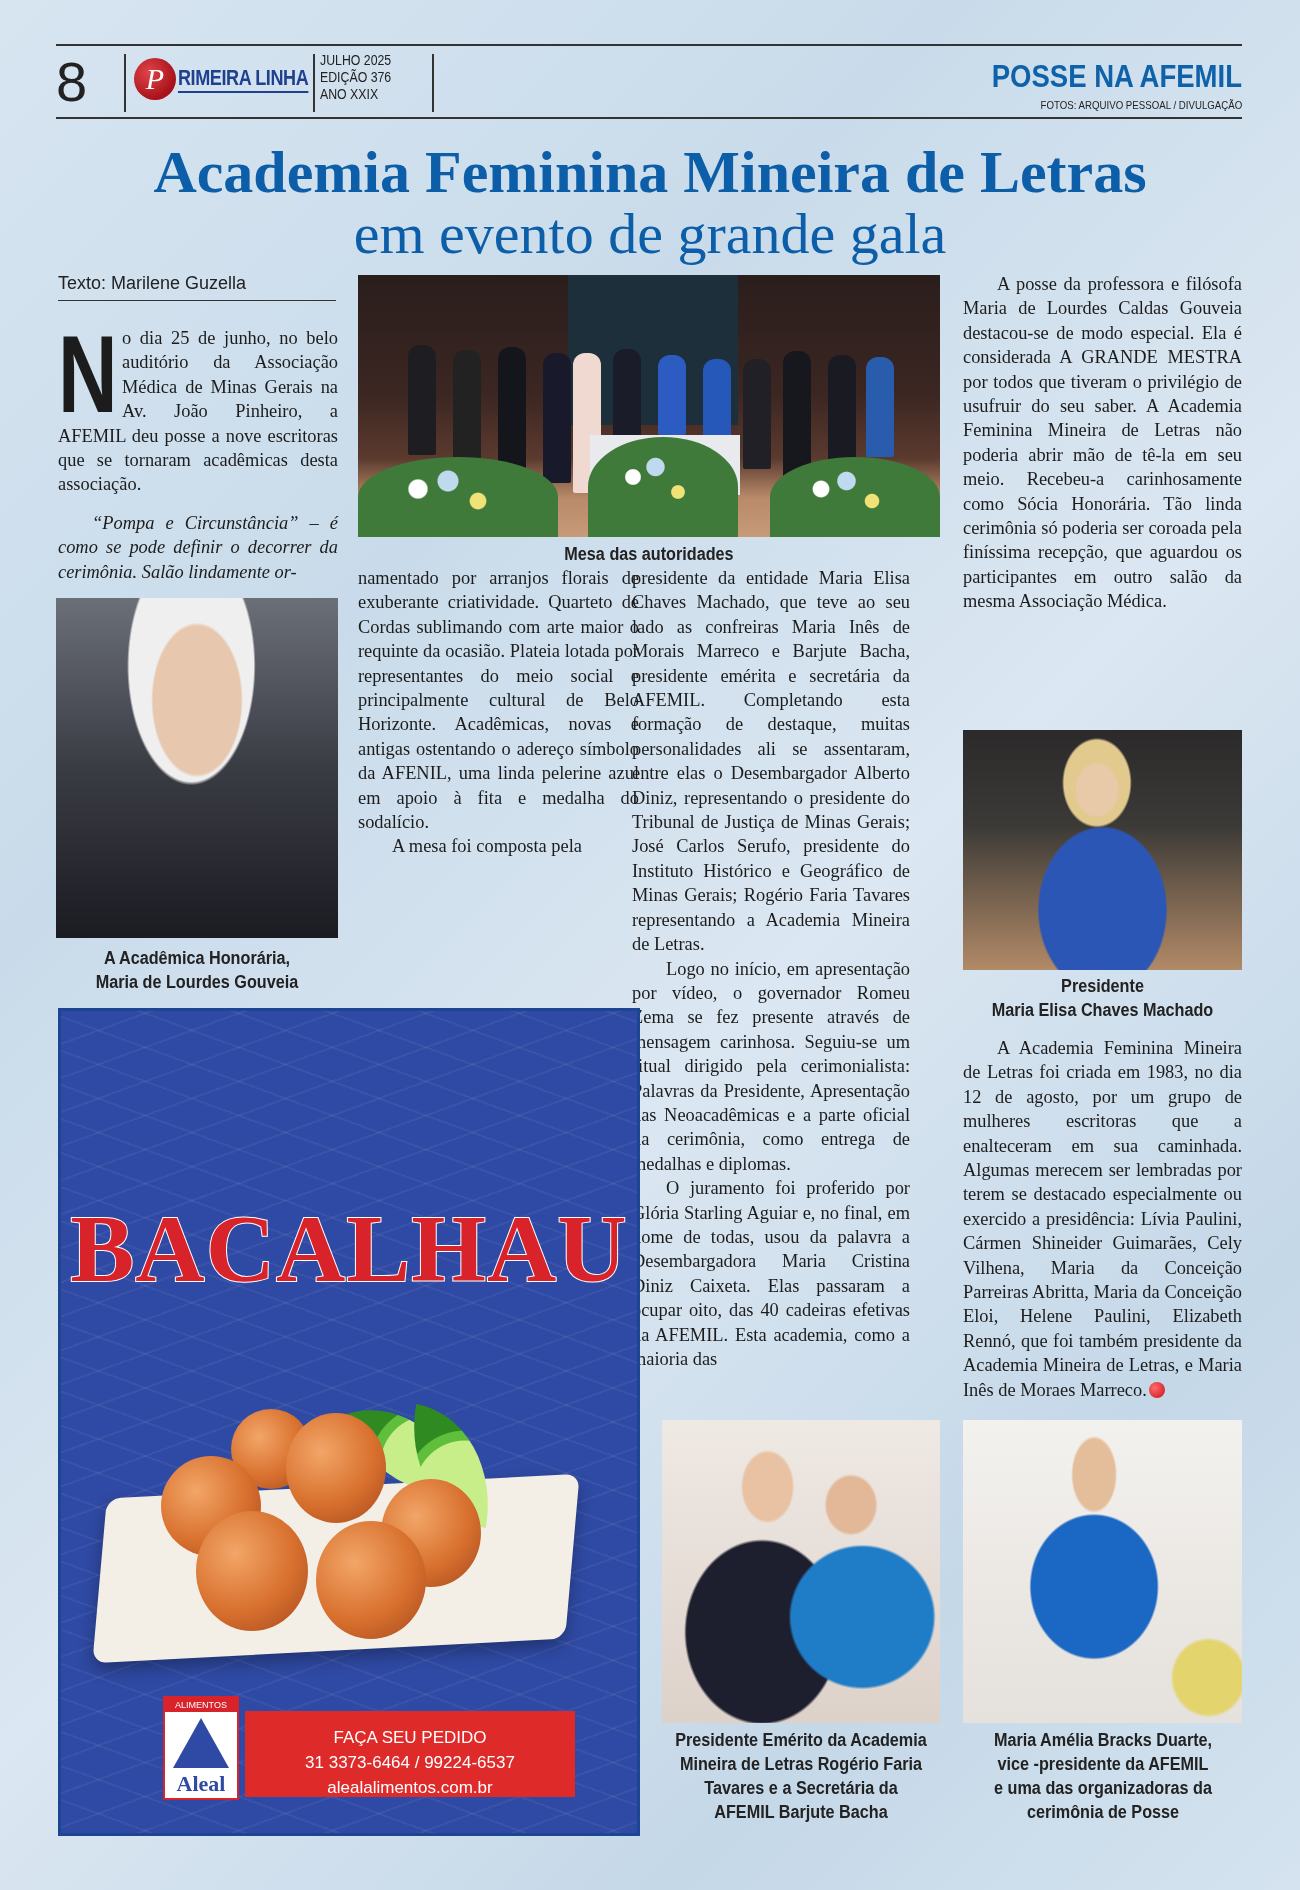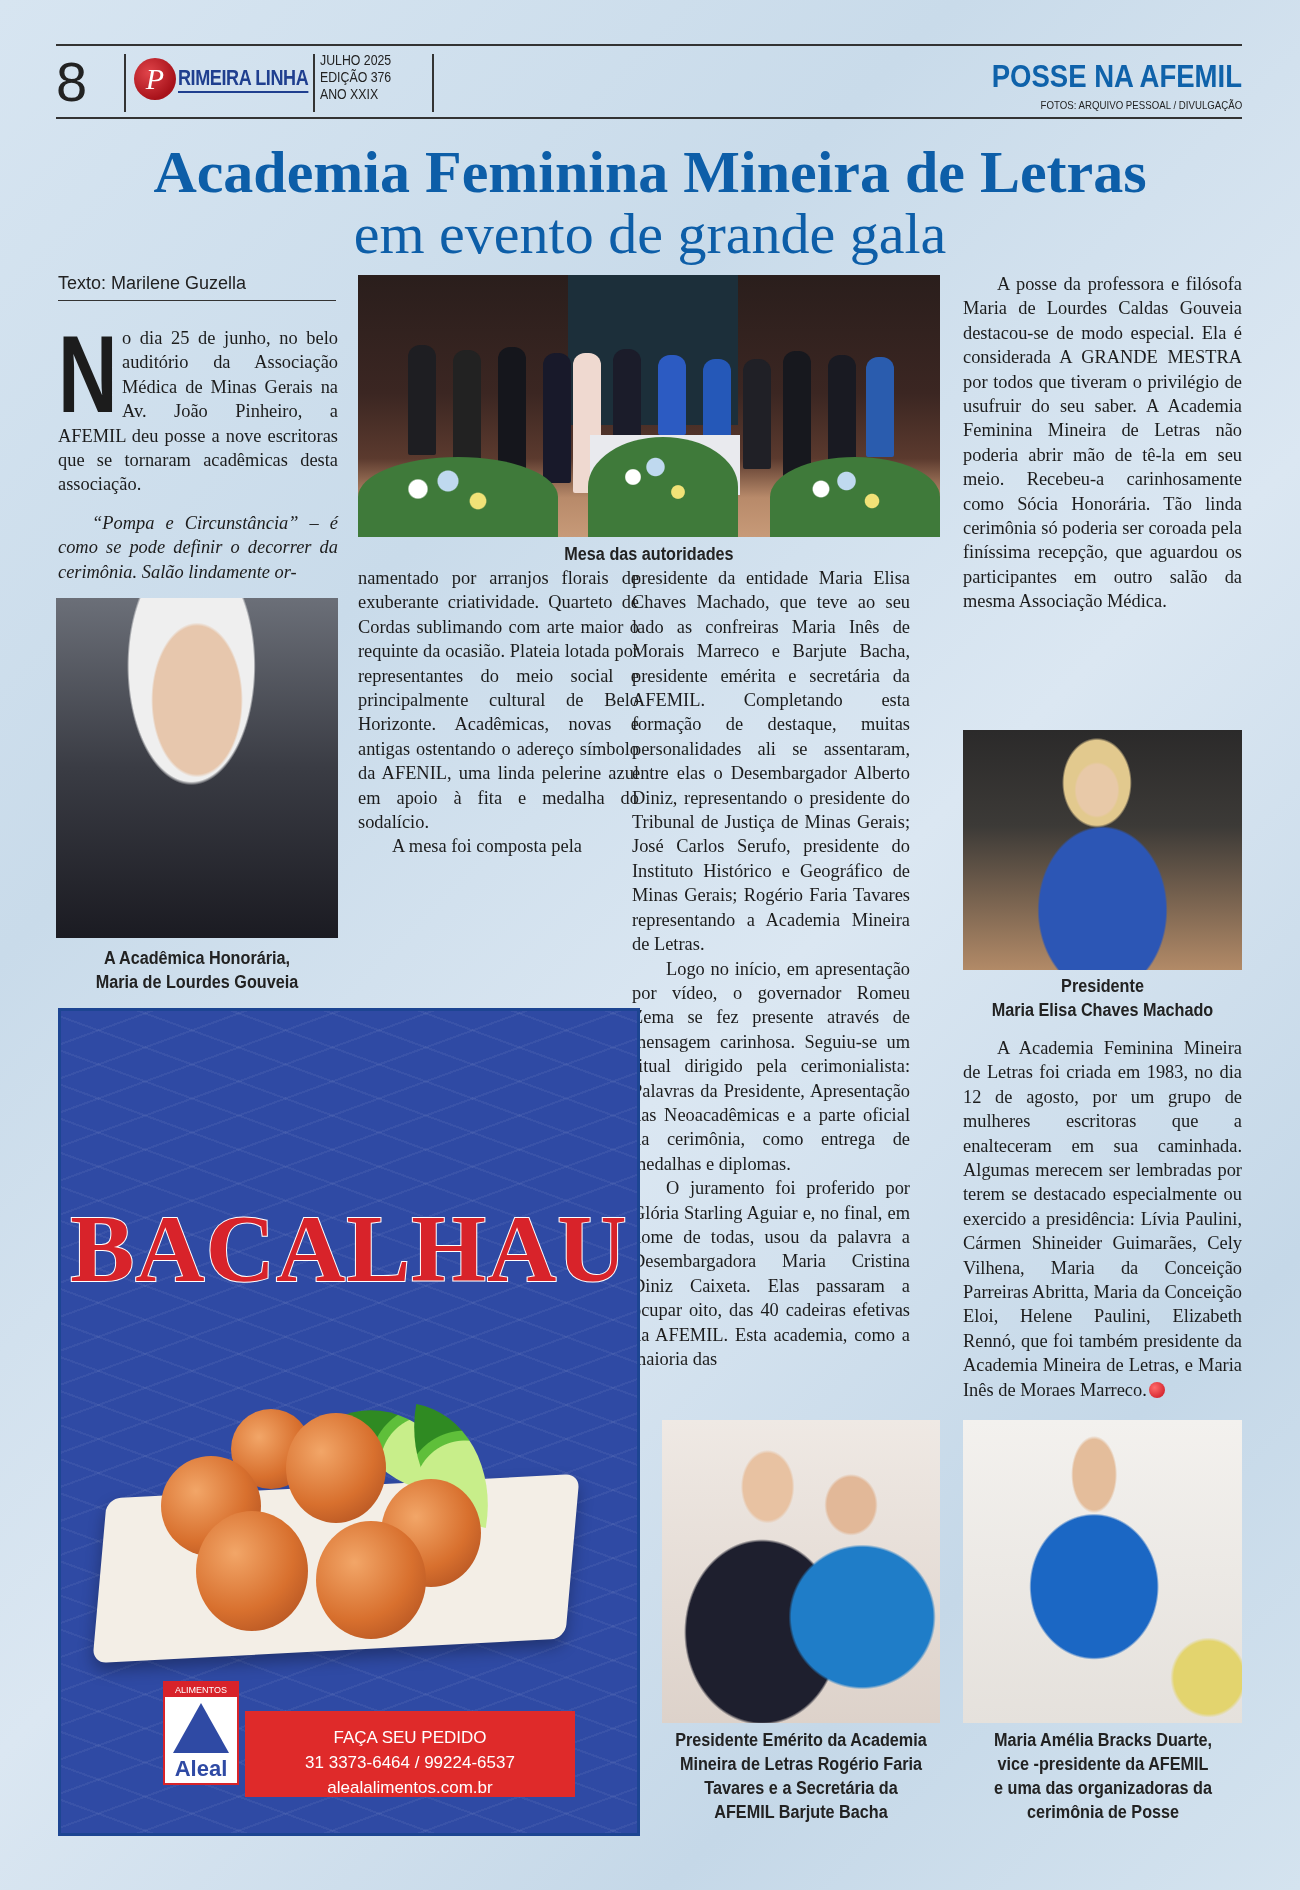--- a/index.html
+++ b/index.html
@@ -55,24 +55,24 @@
       repeating-linear-gradient(160deg, transparent 0 30px, rgba(255,255,255,0.05) 30px 32px),
       repeating-linear-gradient(20deg, transparent 0 30px, rgba(255,255,255,0.05) 30px 32px),
       #2f4aa4; overflow: hidden; }
   .ad-title { position: absolute; left: 0; width: 100%; text-align: center; font-family: "Liberation Serif", serif; font-weight: bold; color: #d8232a; -webkit-text-stroke: 2px #fff; paint-order: stroke fill; letter-spacing: 1px; text-shadow: 0 0 0 #fff; }
   .ad-t1 { top: 100px; font-size: 96px; line-height: 100px; }
   .ad-de { top: 168px; font-size: 26px; line-height: 30px; font-family: "Liberation Sans", sans-serif; -webkit-text-stroke: 1px #fff; }
   .ad-t2 { top: 188px; font-size: 96px; line-height: 100px; }
   .plate { position:absolute; left: 40px; top: 475px; width: 470px; height: 165px; background: #f3eee6; transform: skewX(-8deg) rotate(-3deg); border-radius: 14px; box-shadow: 0 8px 16px rgba(0,0,0,0.3); }
   .ball { position:absolute; border-radius: 50%; background: radial-gradient(circle at 35% 35%, #f2a668 0%, #d8702e 55%, #a5481d 100%); }
   .lime { position:absolute; width: 90px; height: 110px; background: radial-gradient(circle at 70% 70%, #c8ee8a 0 50%, #5fbf3a 51% 60%, #2f8a22 61%); border-radius: 0 100% 0 100%; }
-  .ad-logo { position:absolute; left: 102px; top: 670px; width: 76px; height: 104px; background: #fff; border: 2px solid #d8232a; }
+  .ad-logo { position:absolute; left: 102px; top: 685px; width: 76px; height: 104px; background: #fff; border: 2px solid #d8232a; }
   .ad-logo .al-top { font-family: "Liberation Sans", sans-serif; font-size: 9px; color: #fff; background: #d8232a; text-align: center; line-height: 14px; }
   .ad-logo .al-tri { position: absolute; left: 8px; top: 20px; width: 0; height: 0; border-left: 28px solid transparent; border-right: 28px solid transparent; border-bottom: 50px solid #2f4aa4; }
-  .ad-logo .al-name { position: absolute; bottom: 2px; left: 0; width: 100%; text-align: center; font-family: Liberation Sans, sans-serif; font-weight: bold; font-size: 22px; color: #2f4aa4; line-height: 24px; }
+  .ad-logo .al-name { position: absolute; bottom: 2px; left: 0; width: 100%; text-align: center; font-family: Liberation Serif, serif; font-weight: bold; font-size: 22px; color: #2f4aa4; line-height: 24px; }
   .ad-box { position:absolute; left: 184px; top: 700px; width: 330px; height: 86px; background: #df2a2a; color: #fff; text-align: center; font-family: "Liberation Sans", sans-serif; padding-top: 14px; }
   .ad-box div { font-size: 17px; line-height: 25px; }
   .ad-box .cta { font-size: 17px; }
 
   .end-dot { display: inline-block; width: 16px; height: 16px; border-radius: 50%; background: radial-gradient(circle at 35% 35%, #ff6b6b, #c8101b); vertical-align: -2px; margin-left: 2px; }
 </style>
 </head>
 <body>
 
 <div class="rule" style="top:44px;"></div>

